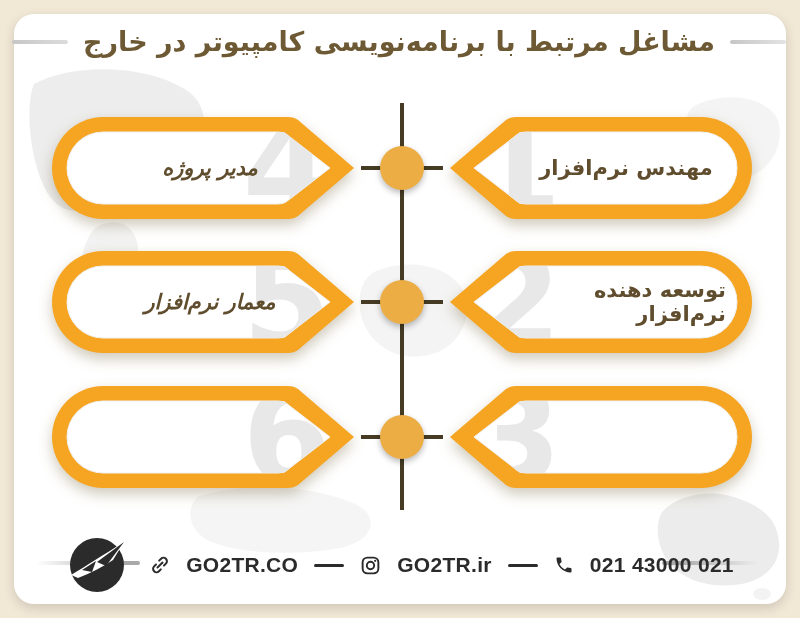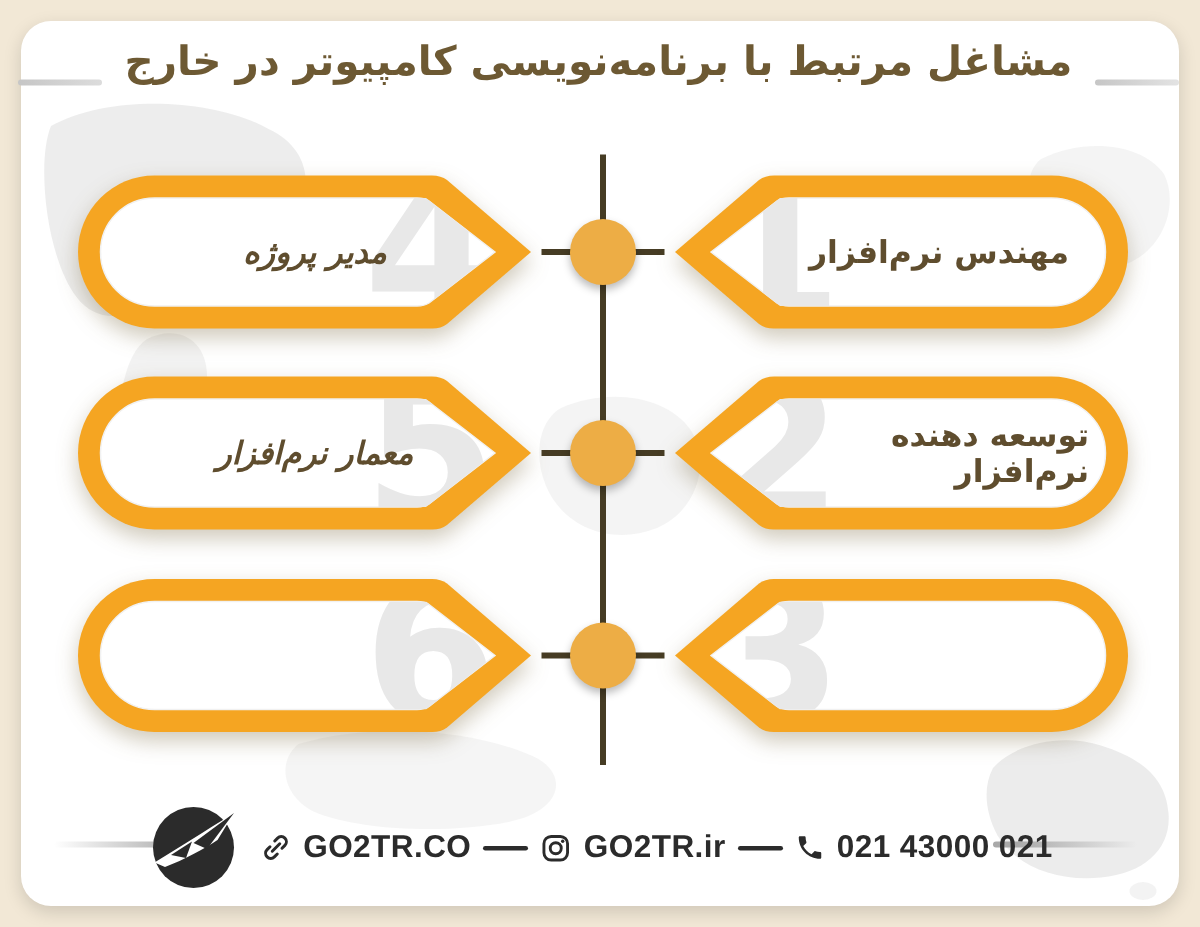--- a/index.html
+++ b/index.html
@@ -3,21 +3,21 @@
 <meta charset="utf-8">
 <style>
   html,body{margin:0;padding:0;background:#f2e8d6;}
   .stage{position:relative;width:800px;height:618px;background:#f2e8d6;overflow:hidden;
          font-family:"DejaVu Sans",sans-serif;}
   .card{position:absolute;left:14px;top:14px;width:772px;height:590px;background:#ffffff;
         border-radius:20px;box-shadow:0 4px 12px rgba(0,0,0,.15);}
   .map{position:absolute;left:14px;top:14px;width:772px;height:590px;pointer-events:none;}
 
   
-  .title-row{position:absolute;top:26px;left:0;right:2px;display:flex;align-items:flex-end;
+  .title-row{position:absolute;top:26px;left:0;right:2px;display:flex;align-items:center;
              justify-content:center;gap:15px;}
   .title{margin:0;font-size:27px;font-weight:bold;color:#6d5933;direction:rtl;letter-spacing:0;}
   .tdash{width:56px;height:4px;border-radius:2px;}
   .tdash-left{background:linear-gradient(to right,#c6c6c6,#dcdcdc);}
   .tdash-right{background:linear-gradient(to right,#c6c6c6,#e3e3e3);}
 
   
   .vline{position:absolute;left:400px;top:103px;width:4px;height:407px;background:#463c24;}
   .hline{position:absolute;left:361px;width:82px;height:4px;background:#463c24;}
   .node{position:absolute;left:380px;width:44px;height:44px;border-radius:50%;
@@ -39,21 +39,21 @@
           font-family:"DejaVu Sans",sans-serif;}
   .bignum-right{left:-4px;}
   .bignum-left{right:-4px;}
   .joblabel{position:absolute;top:0;height:110px;display:flex;align-items:center;
             justify-content:center;font-size:21px;font-weight:bold;color:#5f4d2e;direction:rtl;}
   .joblabel-right{left:80px;width:200px;}
   .joblabel-left{left:64px;width:200px;font-style:italic;}
 
   
   .footer{position:absolute;left:0;right:0;top:536px;height:58px;display:flex;
-          align-items:center;justify-content:center;gap:8px;}
+          align-items:center;justify-content:center;gap:16px;}
   .ftext{font-family:"Liberation Sans","DejaVu Sans",sans-serif;font-weight:bold;
          font-size:21px;color:#2b2b2b;letter-spacing:.3px;white-space:nowrap;}
   .fsep{width:30px;height:3px;background:#2b2b2b;border-radius:2px;}
   .ficon{display:inline-block;}
   .logo{width:62px;height:62px;margin-right:6px;}
   .side-dash{position:absolute;top:561px;height:4px;border-radius:2px;}
   .side-dash-left{left:36px;width:104px;
     background:linear-gradient(to right,rgba(173,173,173,0),#a9a9a9 85%);}
   .side-dash-right{right:42px;width:96px;
     background:linear-gradient(to left,rgba(173,173,173,0),#a9a9a9 85%);}

